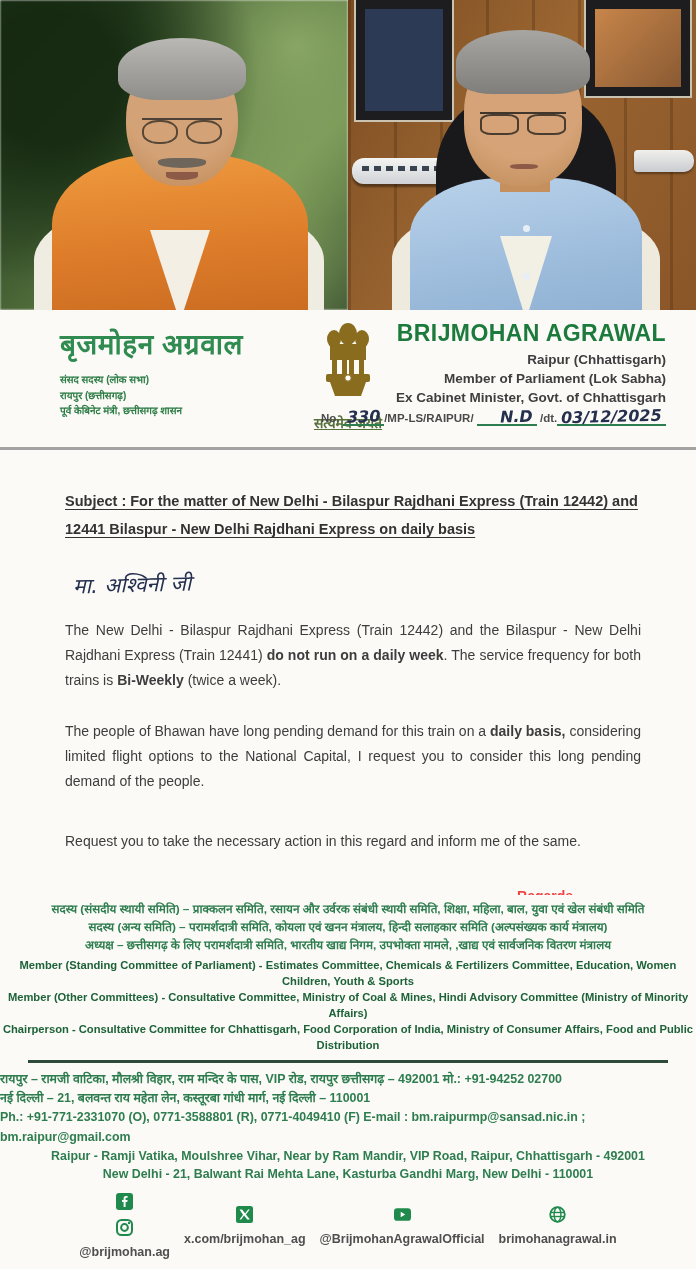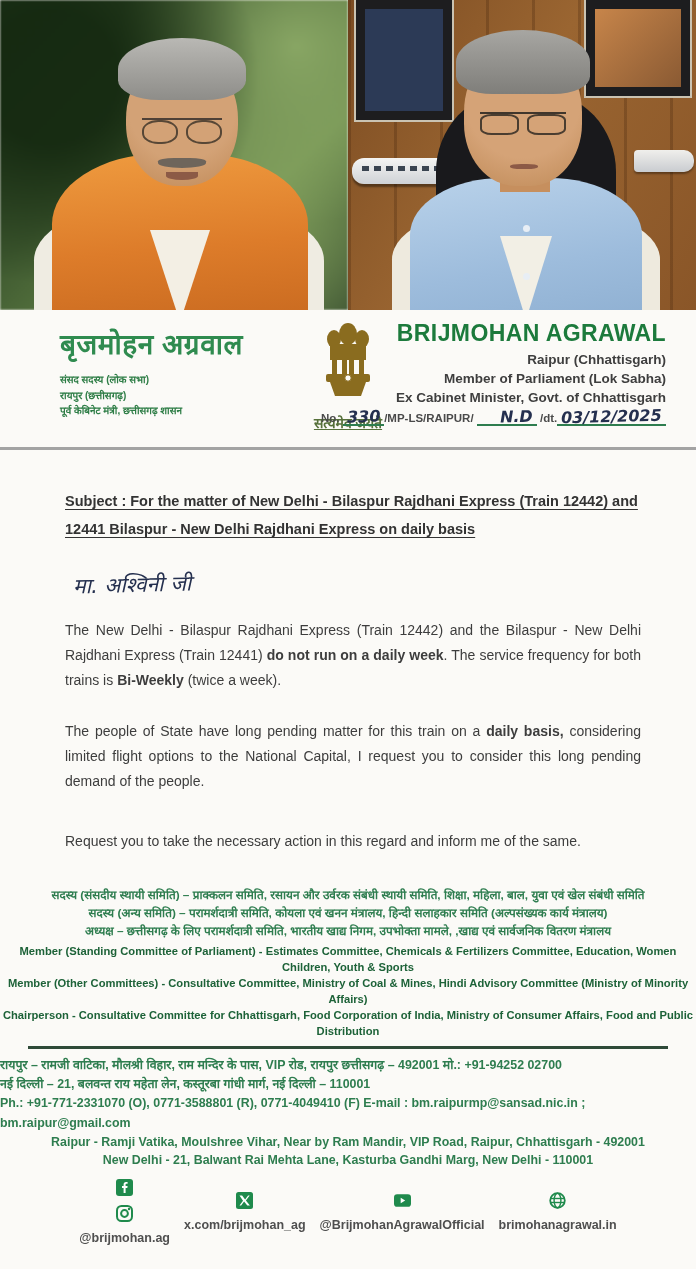--- a/index.html
+++ b/index.html
@@ -81,21 +81,21 @@
   .para { font-size:14px; line-height:1.8; text-align:justify; margin-bottom:26px; }
   .para b { font-weight:bold; }
   .sign-block { width:225px; margin:34px 42px 0 auto; text-align:center; }
   .regards { font-size:14px; font-weight:bold; color:#ef4444; text-align:right; padding-right:22px; }
   .sig-svg { display:block; margin:2px auto 0; }
   .signatory { font-size:14px; font-weight:bold; color:#333; }
   .to-block { margin:14px 0 0 16px; font-size:13.5px; line-height:1.6; color:#3c3c3c; }
   .to-label { margin-bottom:6px; }
   .addr-bold { font-weight:bold; }
   
-  .footer { position:absolute; left:0; right:0; bottom:0; background:#fbfaf7; padding:6px 0 24px; }
+  .footer { position:absolute; left:0; right:0; bottom:0; background:#fbfaf7; padding:6px 0 10px; }
   .f-hi { text-align:center; color:#2e7d4f; font-weight:bold; font-size:11.8px; line-height:1.5; }
   .f-en { text-align:center; color:#1d6238; font-weight:bold; font-size:11.2px; line-height:1.42; margin-top:4px; }
   .f-rule { margin:6px 28px 7px; border-top:2px solid #2e4a38; border-bottom:1px solid #2e4a38; height:3px; }
   .f-addr { text-align:left; color:#2e7d4f; font-weight:bold; font-size:12.4px; line-height:1.55; }
   .f-addr-en { text-align:center; color:#2e7d4f; font-size:12.4px; line-height:1.5; font-weight:600; }
   .social { display:flex; justify-content:center; align-items:center; gap:14px; margin-top:9px; }
   .social .grp { display:flex; align-items:center; gap:9px;flex-direction:column; }
   .social .txt { font-size:12.5px; color:#4f4f4f; font-weight:600; }
   .icon { width:17px; height:17px; display:inline-flex; align-items:center; justify-content:center; }
 </style>
@@ -187,21 +187,21 @@
     <div class="subject">
       <div><span class="ul">Subject : For the matter of New Delhi - Bilaspur Rajdhani Express (Train 12442) and</span></div>
       <div><span class="ul">12441 Bilaspur - New Delhi Rajdhani Express on daily basis</span></div>
     </div>
 
     <div class="salutation">
       <span class="hw">मा. अश्विनी जी</span>
     </div>
 
     <p class="para"><span>The New Delhi - Bilaspur Rajdhani Express (Train 12442) and the Bilaspur - New Delhi Rajdhani Express (Train 12441) </span><b>do not run on a daily week</b><span>. The service frequency for both trains is </span><b>Bi-Weekly</b><span> (twice a week).</span></p>
-    <p class="para"><span>The people of State have long pending matter for this train on a </span><b>daily basis,</b><span> considering limited flight options to the National Capital, I request you to consider this long pending demand of the people.</span></p>
+    <p class="para"><span>The people of Bhawan have long pending demand for this train on a </span><b>daily basis,</b><span> considering limited flight options to the National Capital, I request you to consider this long pending demand of the people.</span></p>
     <p class="para" style="margin-top:34px;"><span>Request you to take the necessary action in this regard and inform me of the same.</span></p>
 
     <div class="sign-block">
       <div class="regards">Regards,</div>
       <svg class="sig-svg" width="150" height="38" viewBox="0 0 150 38">
         <path d="M8 28 C16 8 30 5 27 19 C24 32 38 30 47 16 C53 7 49 26 60 20 C71 14 66 30 80 17 C89 9 86 26 99 15 C108 8 110 22 124 11 C131 6 136 17 143 9" fill="none" stroke="#333a55" stroke-width="2.4" stroke-linecap="round"></path>
       </svg>
       <div class="signatory">(Brijmohan Agrawal)</div>
     </div>
 

